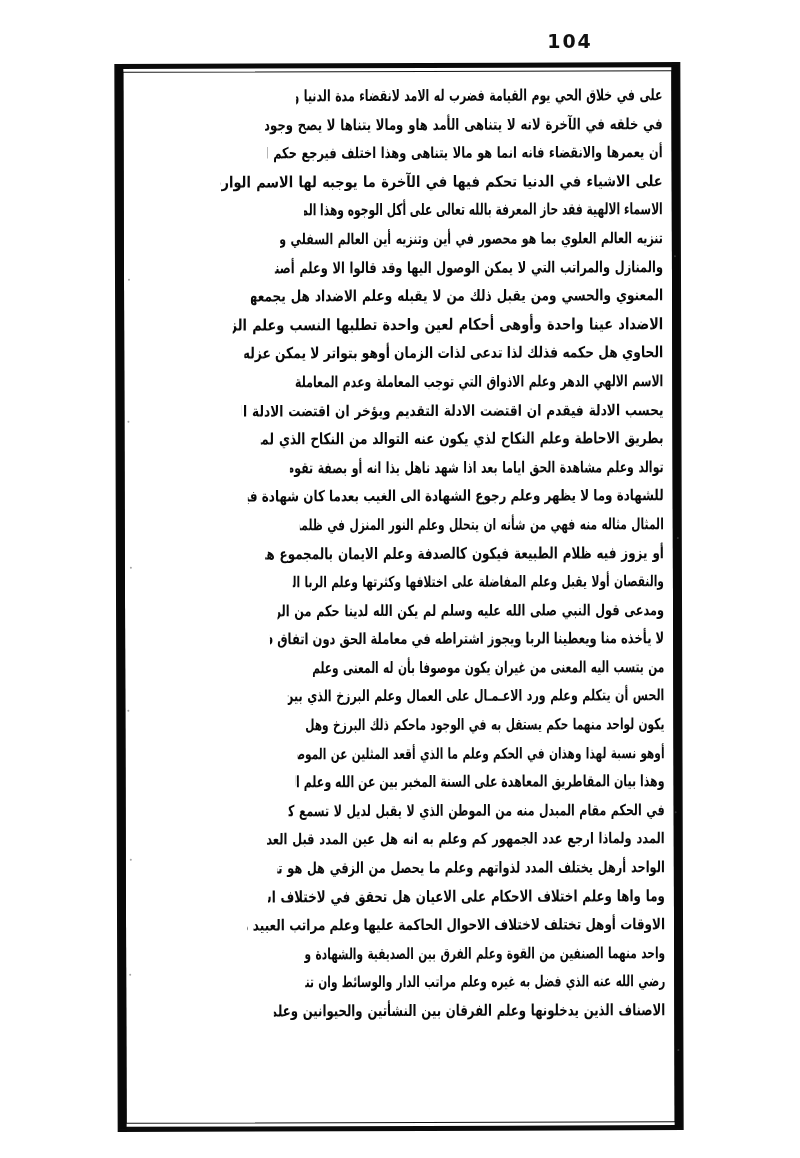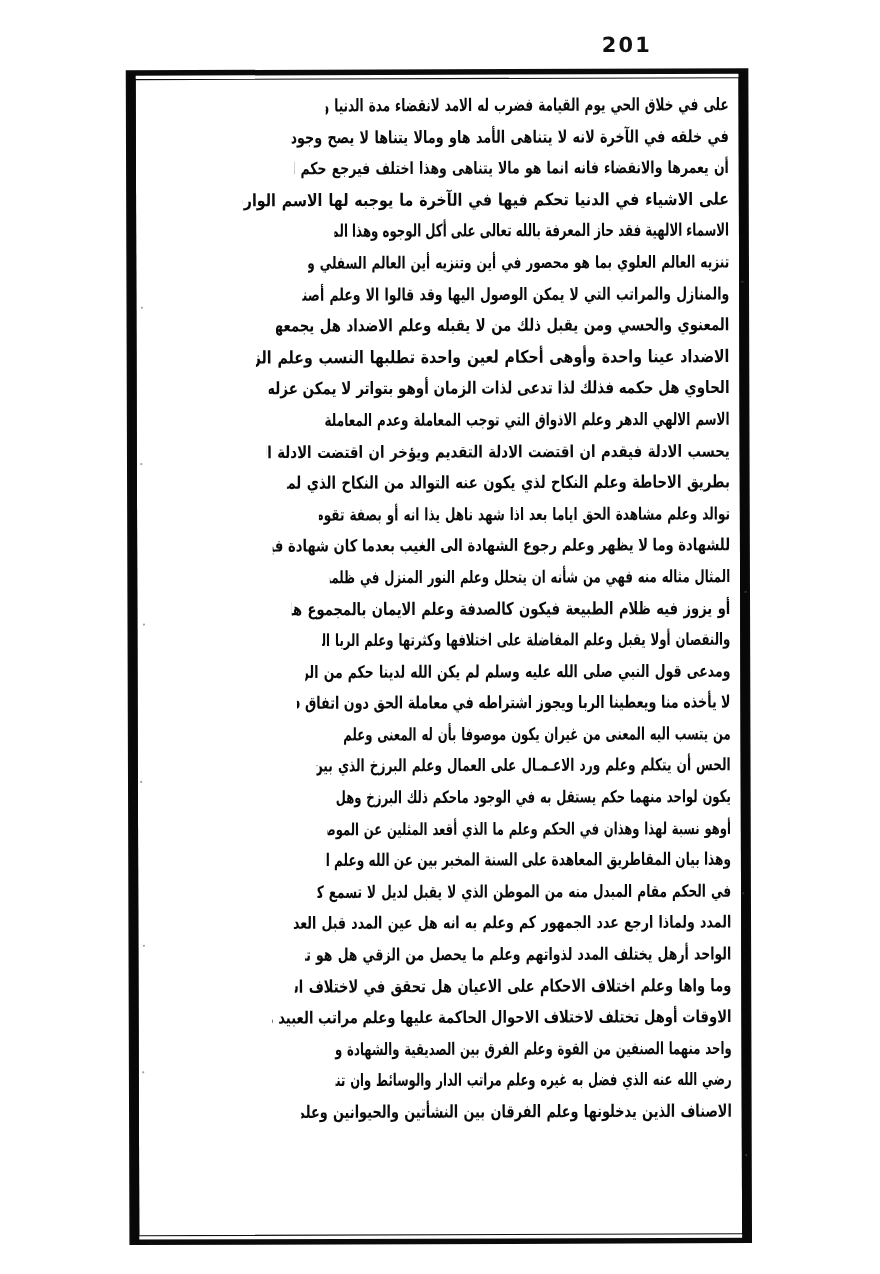--- a/index.html
+++ b/index.html
@@ -117,21 +117,21 @@
     opacity: .55;
     pointer-events: none;
   }
 </style>
 </head>
 <body>
 
 <div id="page">
 
   <div id="folio-number">
-    <span class="num">201</span>
+    <span class="num">104</span>
   </div>
 
   <div id="text-frame">
     <div id="frame-ink-left"></div>
     <div id="frame-ink-right"></div>
 
     <div id="text-block">
         <div class="ms-line" style="transform: scaleX(0.6924);">على في خلاق الحي يوم القيامة فضرب له الامد لانقضاء مدة الدنيا وتناهيها ولا يصح ان يكتب عليه</div>
         <div class="ms-line" style="transform: scaleX(0.7514);">في خلقه في الآخرة لانه لا يتناهى الأمد هاو ومالا يتناها لا يصح وجوده والكتابة وجود لا يصح</div>
         <div class="ms-line" style="transform: scaleX(0.7472);">أن يعمرها والانقضاء فانه انما هو مالا يتناهى وهذا اختلف فيرجع حكم الاسماء التي كانت تحكم</div>

